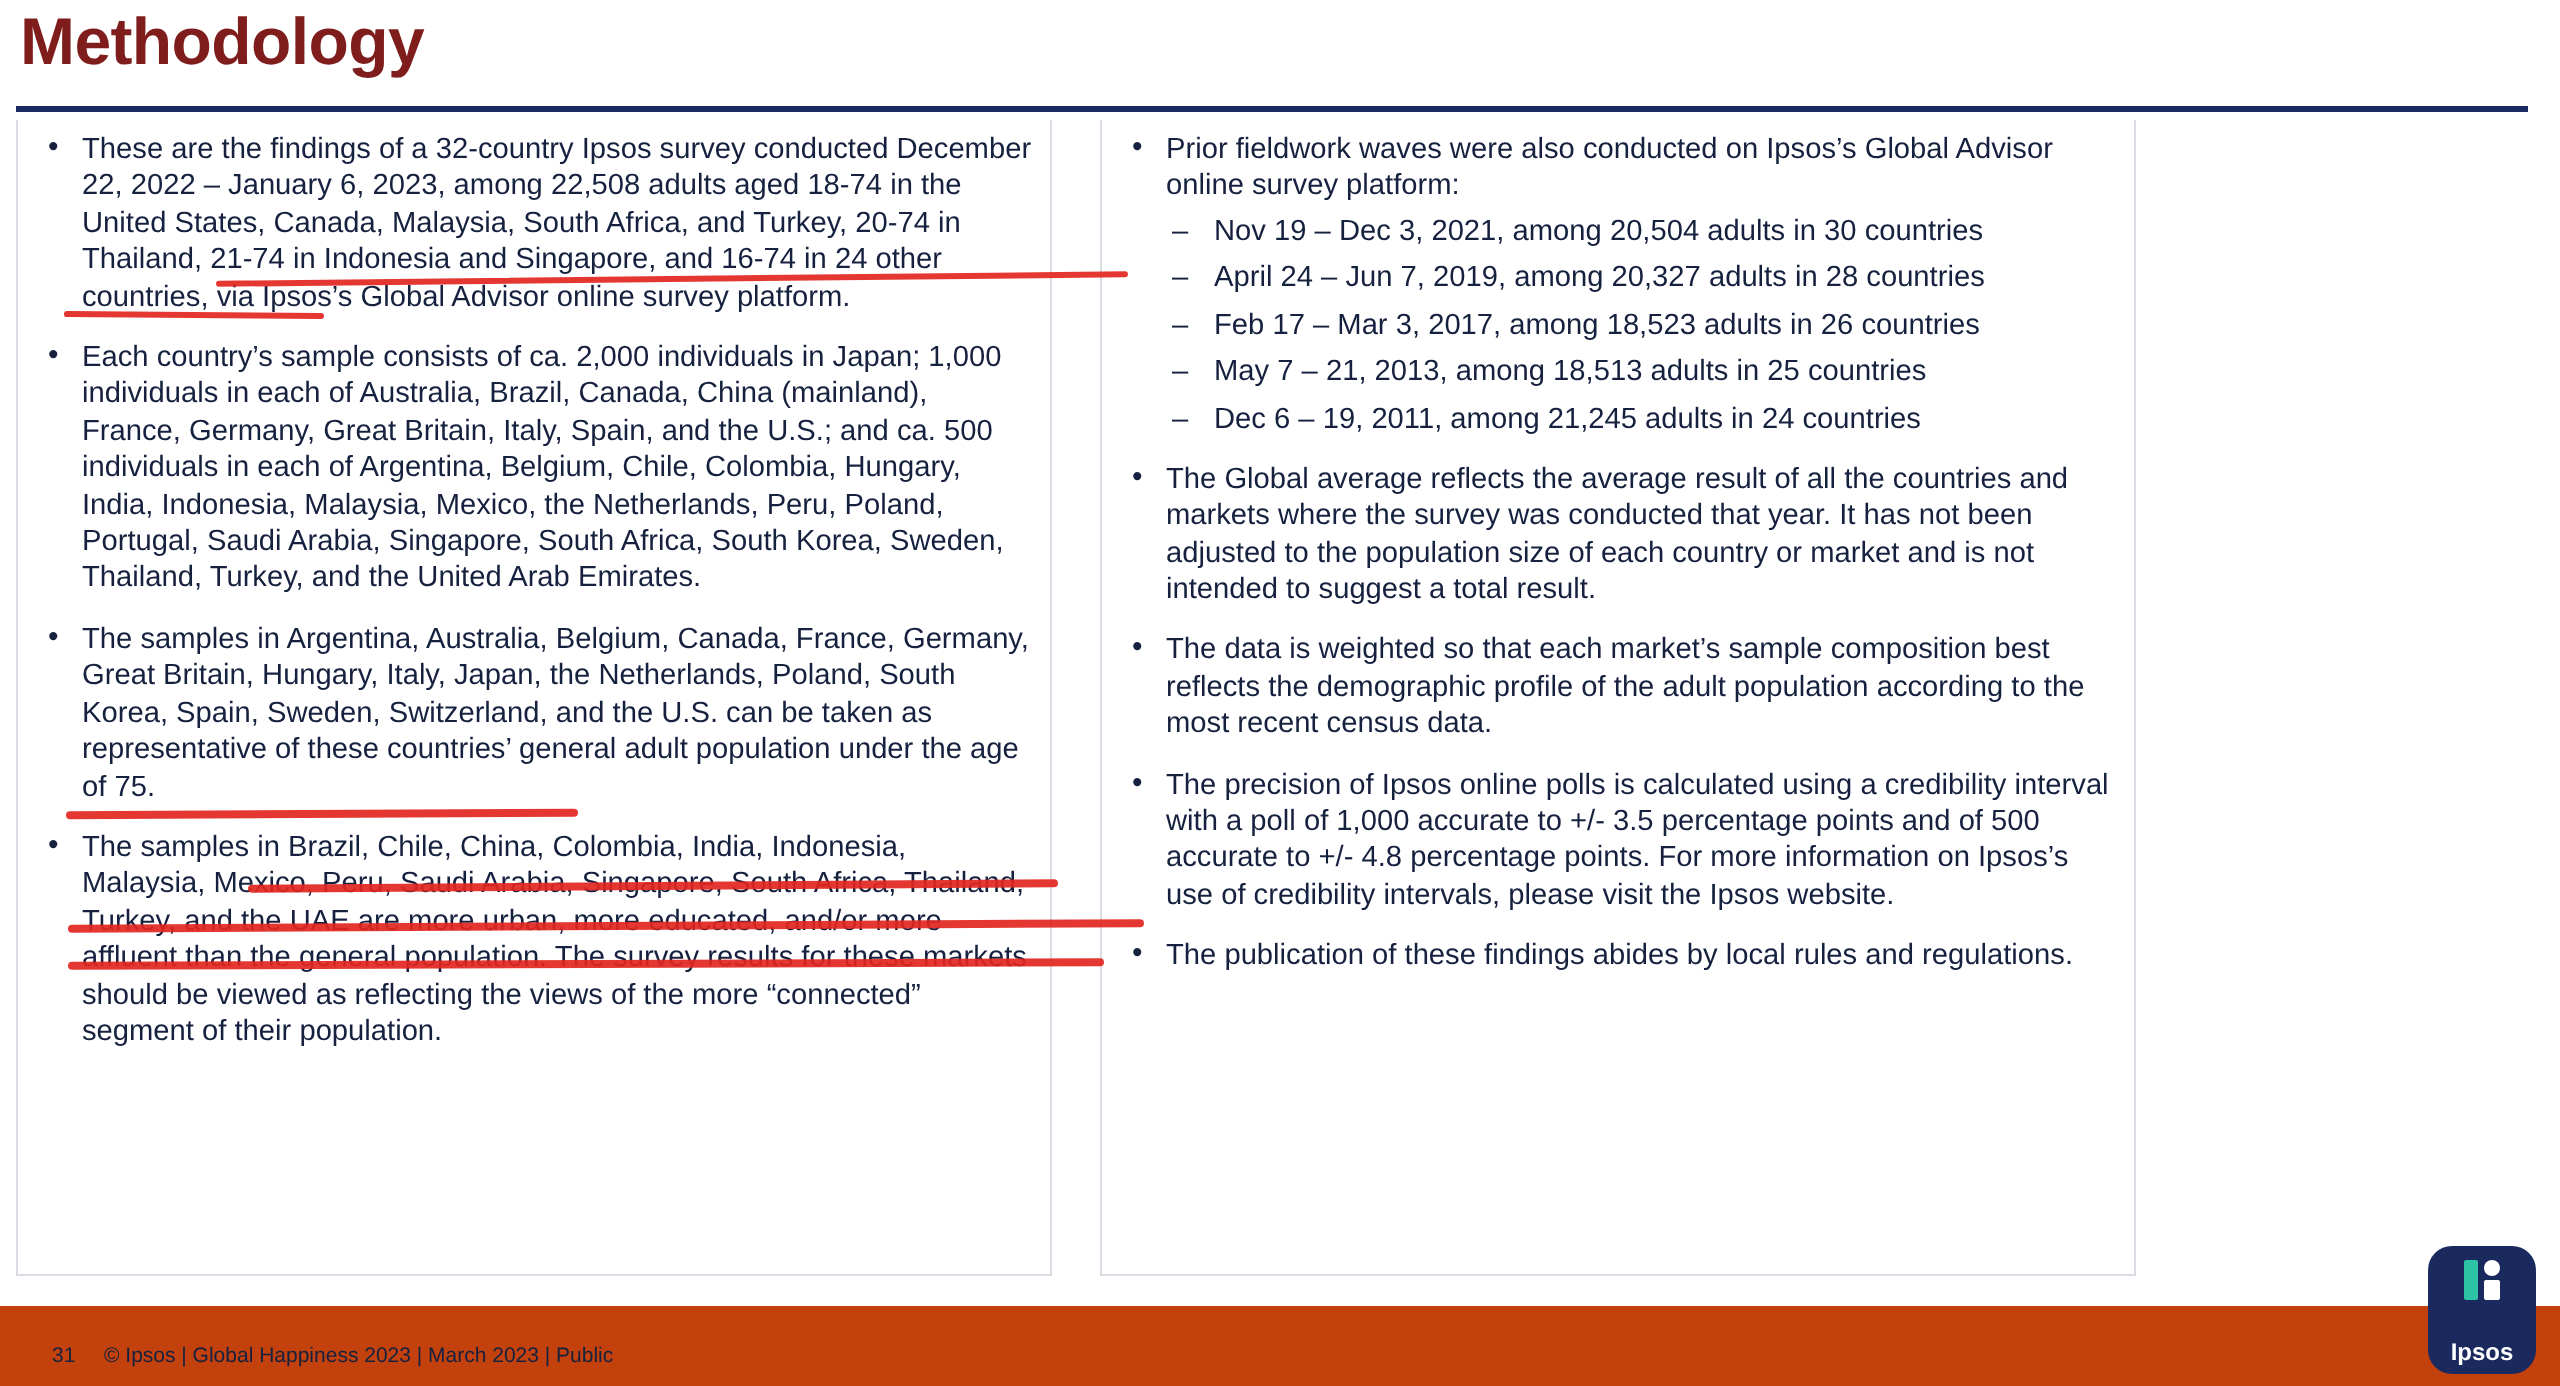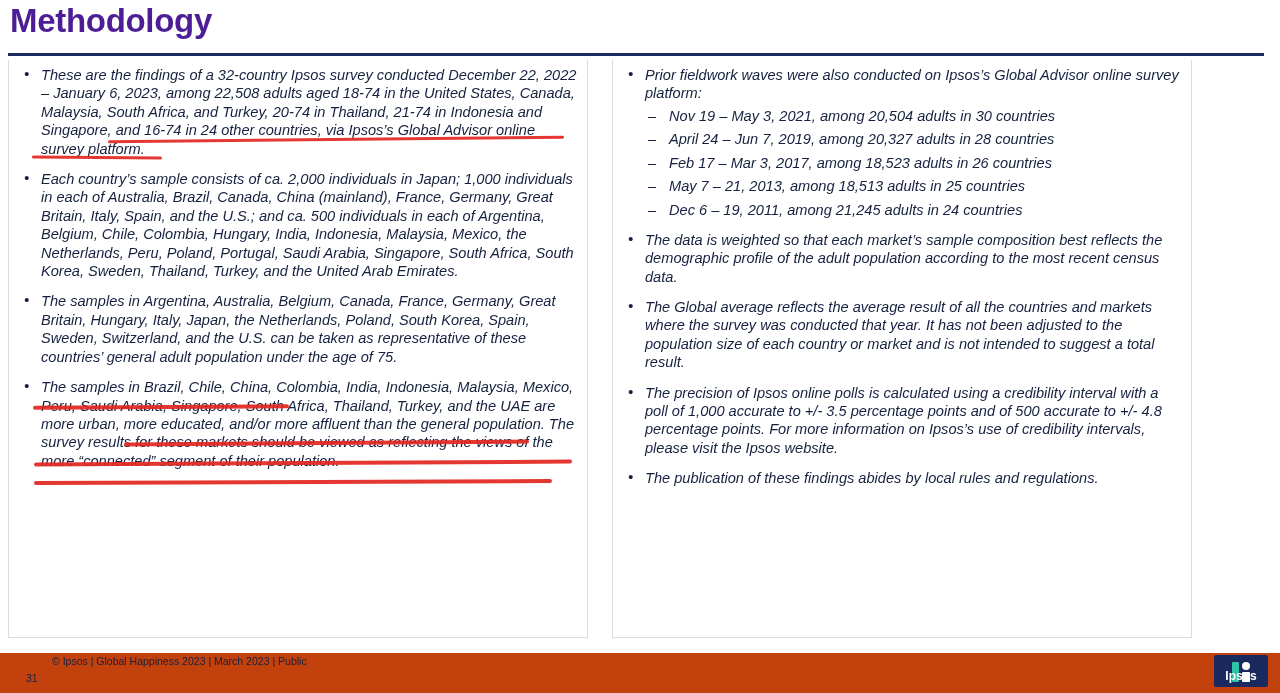--- a/index.html
+++ b/index.html
@@ -13,36 +13,35 @@
     position: relative;
     width: 1280px; height: 693px;
     background: #ffffff;
     overflow: hidden;
   }
   .title {
     position: absolute;
     left: 10px; top: 2px;
     font-size: 33px;
     font-weight: bold;
-    color: #4c1d95;
+    color: #7f1d1d;
     letter-spacing: -0.3px;
   }
   .title-rule {
     position: absolute;
     left: 8px; top: 53px;
     width: 1256px; height: 3px;
     background: #1b2a5e;
   }
   .columns {
     position: absolute;
     left: 8px; top: 60px;
-    width: 1184px;
+    width: 1060px;
     display: flex;
     gap: 24px;
-    font-style: italic;
   }
   .col {
     width: 616px;
     border: 1px solid #d9dce3;
     border-top: none;
     border-bottom: 1px solid #d9dce3;
     padding: 6px 8px 10px 6px;
     min-height: 578px;
     background: #fff;
   }
@@ -91,30 +90,30 @@
     background: #c2410c;
   }
   .page-num {
     position: absolute;
     left: 26px; bottom: 9px;
     font-size: 10.5px;
     color: #16213f;
   }
   .footer-text {
     position: absolute;
-    left: 52px; bottom: 26px;
+    left: 52px; bottom: 9px;
     font-size: 10.5px;
     color: #16213f;
   }
   .logo {
     position: absolute;
     right: 12px; bottom: 6px;
-    width: 54px; height: 32px;
+    width: 54px; height: 64px;
     background: #1b2a5e;
-    border-radius: 2px;
+    border-radius: 12px;
   }
   .logo .mark {
     position: absolute;
     left: 50%; top: 7px;
     transform: translateX(-50%);
     width: 20px; height: 20px;
   }
   .logo .mark .bar {
     position: absolute;
     left: 1px; top: 0;
@@ -173,29 +172,29 @@
         <li>The samples in Argentina, Australia, Belgium, Canada, France, Germany, Great Britain, Hungary, Italy, Japan, the Netherlands, Poland, South Korea, Spain, Sweden, Switzerland, and the U.S. can be taken as representative of these countries’ general adult population under the age of 75.</li>
         <li>The samples in Brazil, Chile, China, Colombia, India, Indonesia, Malaysia, Mexico, Peru, Saudi Arabia, Singapore, South Africa, Thailand, Turkey, and the UAE are more urban, more educated, and/or more affluent than the general population. The survey results for these markets should be viewed as reflecting the views of the more “connected” segment of their population.</li>
       </ul>
     </div>
 
     <div class="col right">
       <ul class="lv1">
         <li>
           <span>Prior fieldwork waves were also conducted on Ipsos’s Global Advisor online survey platform:</span>
           <ul class="lv2">
-            <li>Nov 19 – May 3, 2021, among 20,504 adults in 30 countries</li>
+            <li>Nov 19 – Dec 3, 2021, among 20,504 adults in 30 countries</li>
             <li>April 24 – Jun 7, 2019, among 20,327 adults in 28 countries</li>
             <li>Feb 17 – Mar 3, 2017, among 18,523 adults in 26 countries</li>
             <li>May 7 – 21, 2013, among 18,513 adults in 25 countries</li>
             <li>Dec 6 – 19, 2011, among 21,245 adults in 24 countries</li>
           </ul>
         </li>
+        <li>The Global average reflects the average result of all the countries and markets where the survey was conducted that year. It has not been adjusted to the population size of each country or market and is not intended to suggest a total result.</li>
         <li>The data is weighted so that each market’s sample composition best reflects the demographic profile of the adult population according to the most recent census data.</li>
-        <li>The Global average reflects the average result of all the countries and markets where the survey was conducted that year. It has not been adjusted to the population size of each country or market and is not intended to suggest a total result.</li>
         <li>The precision of Ipsos online polls is calculated using a credibility interval with a poll of 1,000 accurate to +/- 3.5 percentage points and of 500 accurate to +/- 4.8 percentage points. For more information on Ipsos’s use of credibility intervals, please visit the Ipsos website.</li>
         <li>The publication of these findings abides by local rules and regulations.</li>
       </ul>
     </div>
 
   </div>
 
   <div class="ann thin" style="left:108px; top:138px; width:456px; transform: rotate(-0.6deg);"></div>
   <div class="ann thin" style="left:32px; top:156px; width:130px; transform: rotate(0.4deg);"></div>
   <div class="ann thick" style="left:33px; top:405px; width:256px; transform: rotate(-0.3deg);"></div>

